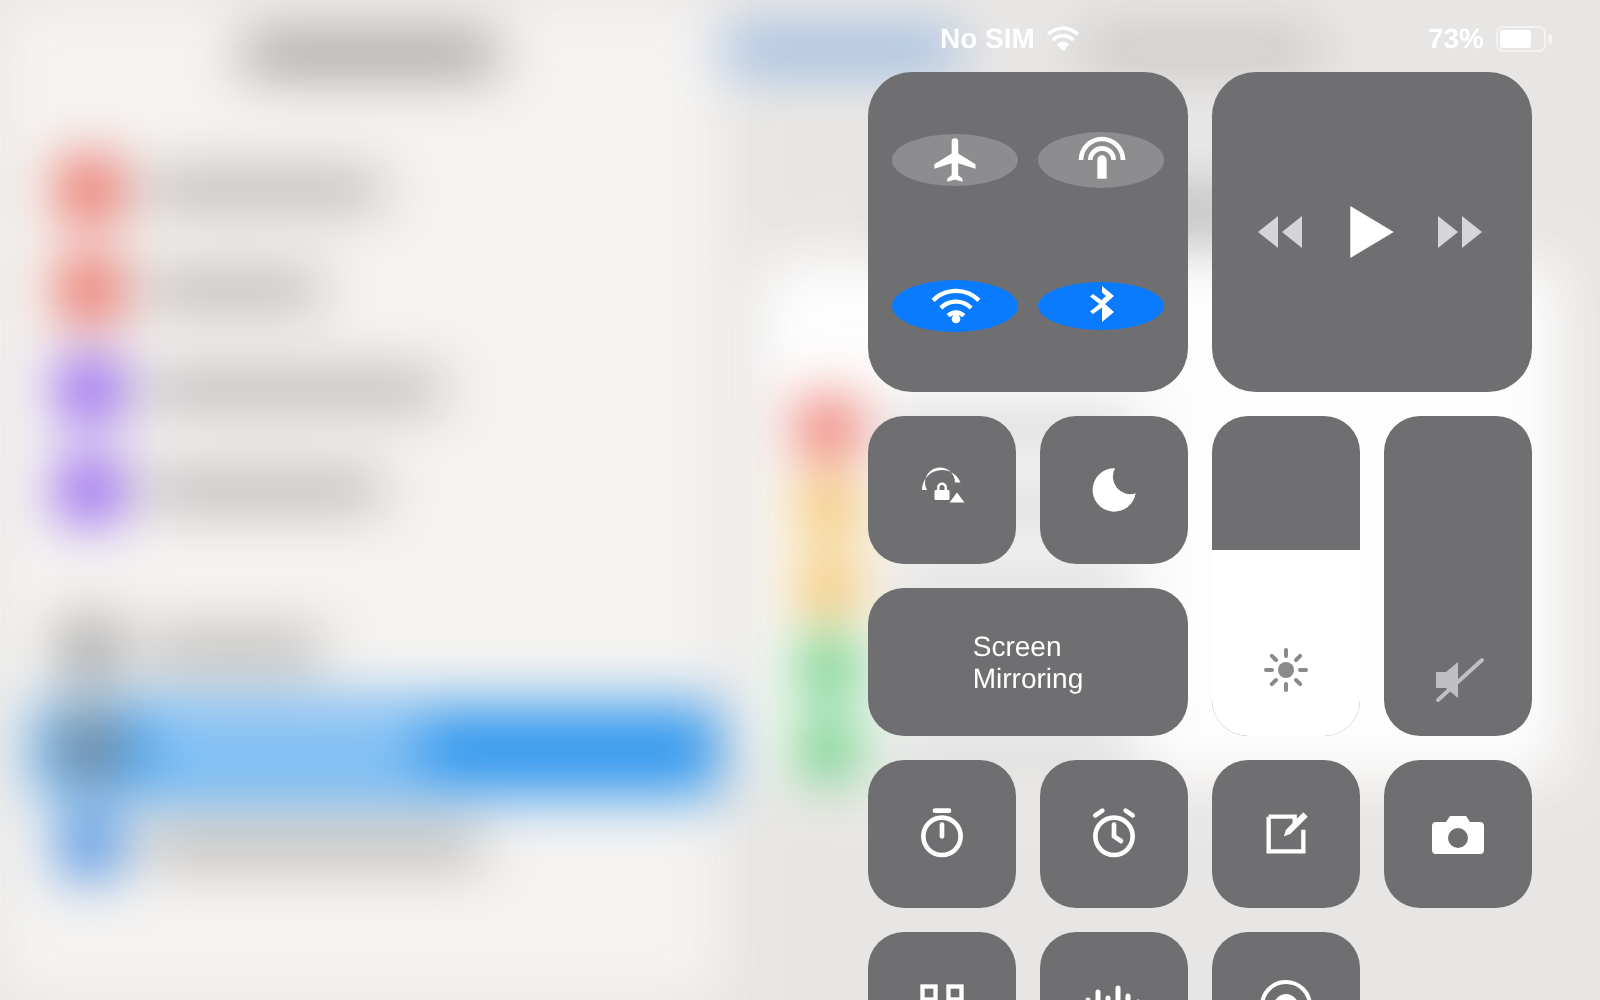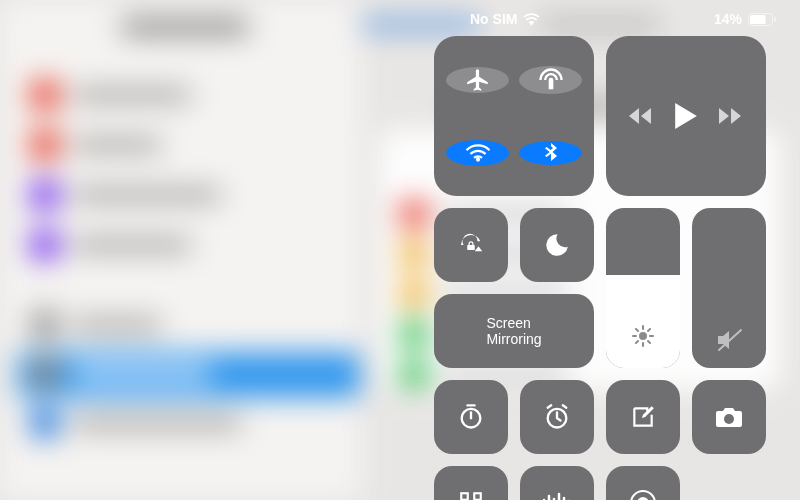--- a/index.html
+++ b/index.html
@@ -86,21 +86,21 @@
     <div class="rlbl" style="left:440px;top:368px"></div>
 </div>
 
 <div class="status">
   <div class="sim">
     <span>No SIM</span>
     <svg width="17" height="13" viewBox="0 0 17 13">
         <path fill="#fff" d="M8.5 12.2a1.4 1.4 0 100-2.8 1.4 1.4 0 000 2.8zm0-4.3c-1.2 0-2.3.5-3.1 1.3l1.3 1.3c.5-.5 1.1-.8 1.8-.8s1.3.3 1.8.8l1.3-1.3c-.8-.8-1.9-1.3-3.1-1.3zm0-3.9c-2.3 0-4.3.9-5.8 2.4l1.3 1.3C5.2 6.5 6.8 5.8 8.5 5.8s3.3.7 4.5 1.9l1.3-1.3C12.8 4.9 10.8 4 8.5 4zm0-3.8C5.4.2 2.6 1.4.5 3.5l1.3 1.3C3.6 3 5.9 2 8.5 2s4.9 1 6.7 2.8l1.3-1.3C14.4 1.4 11.6.2 8.5.2z"></path>
       </svg>
   </div>
-  <span>14%</span>
+  <span>73%</span>
   <svg width="28" height="13" viewBox="0 0 28 13">
       <rect x="0.5" y="0.5" width="24" height="12" rx="3" fill="none" stroke="#fff" stroke-opacity=".5"></rect>
       <rect x="2" y="2" width="15.5" height="9" rx="1.5" fill="#fff"></rect>
       <rect x="26" y="4" width="2" height="5" rx="1" fill="#fff" fill-opacity=".5"></rect>
     </svg>
 </div>
 
 <div class="cc">
 
   <div class="tile big quad">

